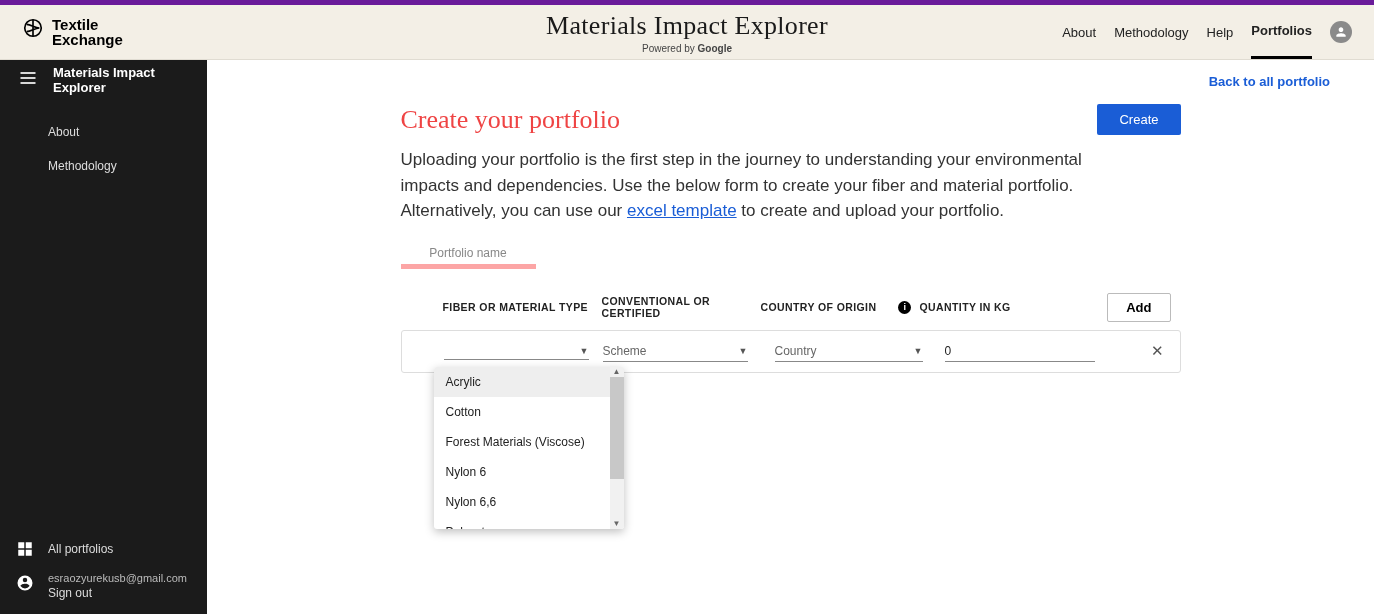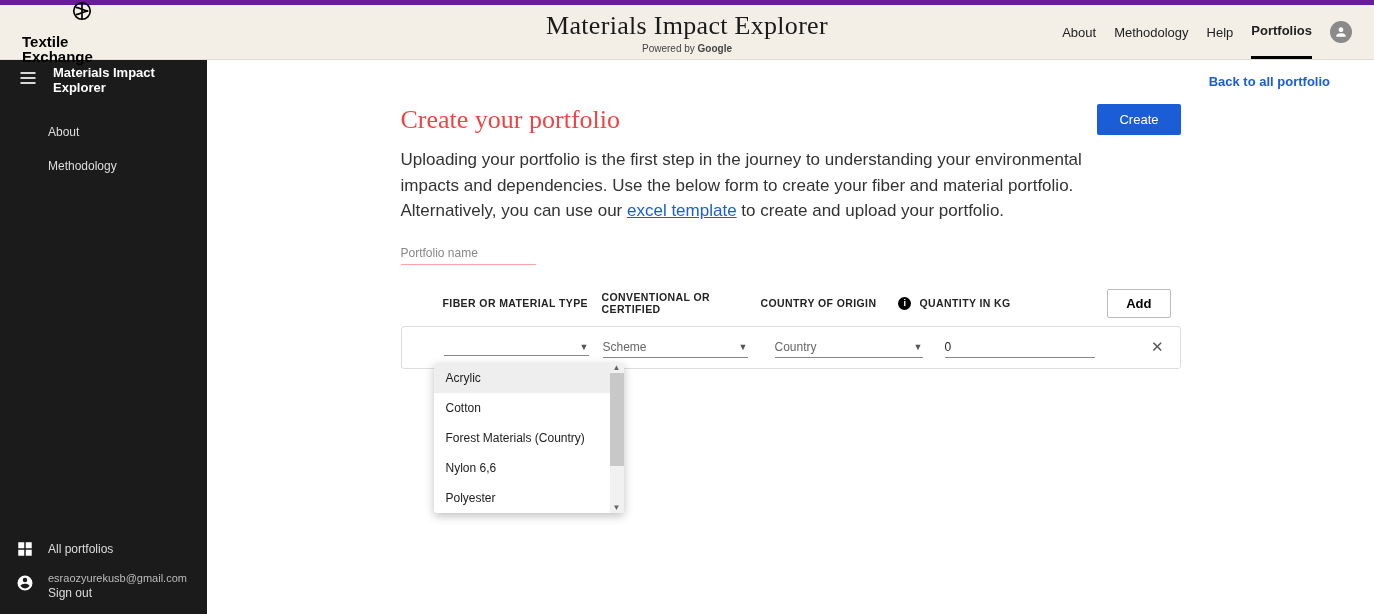--- a/index.html
+++ b/index.html
@@ -1,21 +1,21 @@
 <!DOCTYPE html>
 <html><head>
 <meta charset="utf-8">
 <style>
   * { margin: 0; padding: 0; box-sizing: border-box; }
   html, body { width: 1374px; height: 614px; font-family: Arial, Helvetica, sans-serif; background: #f3efe6; overflow: hidden; }
 
   .purple-bar { height: 5px; background: #6a1b9a; width: 100%; }
 
   .top-bar { height: 55px; background: #f3efe6; display: flex; align-items: center; padding: 0 22px; position: relative; border-bottom: 1px solid #e0dcd2; }
-  .logo-wrap { display: flex; align-items: flex-end; gap: 8px; flex-direction: column; }
+  .logo-wrap { display: flex; align-items: flex-start; gap: 8px; }
   .logo-icon svg { width: 22px; height: 22px; }
   .logo-text { font-weight: 600; font-size: 15px; line-height: 1; color: #000; }
   .center-title { position: absolute; left: 50%; transform: translateX(-50%); text-align: center; }
   .center-title .main { font-family: Georgia, 'Times New Roman', serif; font-size: 26px; color: #1a1a1a; letter-spacing: 0.3px; }
   .center-title .sub { font-size: 10px; color: #444; margin-top: 2px; }
   .center-title .sub b { font-weight: 700; }
   .nav-right { margin-left: auto; display: flex; align-items: center; gap: 18px; }
   .nav-link { font-size: 13px; color: #222; cursor: pointer; padding: 18px 0; }
   .nav-link.active { border-bottom: 3px solid #000; font-weight: 600; }
   .avatar-circle { width: 22px; height: 22px; border-radius: 50%; background: #8a8a8a; display: flex; align-items: center; justify-content: center; }
@@ -40,21 +40,21 @@
 
   .main-area { flex: 1; background: #fff; position: relative; }
   .back-link { position: absolute; top: 14px; right: 44px; font-size: 13px; font-weight: 600; color: #1a5dd6; cursor: pointer; }
 
   .content { width: 780px; margin: 44px auto 0 auto; position: relative; }
   .heading-row { display: flex; align-items: center; justify-content: space-between; margin-bottom: 12px; }
   .heading { font-family: Georgia, 'Times New Roman', serif; font-size: 26px; color: #ef4444; }
   .create-btn { background: #1a5dd6; color: #fff; border: none; padding: 8px 22px; font-size: 13px; border-radius: 2px; cursor: pointer; }
   .desc { font-size: 17px; color: #333; line-height: 1.5; margin-bottom: 18px; max-width: 700px; }
   .desc a { color: #1a5dd6; text-decoration: underline; }
-  .portfolio-name { width: 135px; border: none; border-bottom: 1px solid #fca5a5; font-size: 12px; padding: 4px 0; background: transparent; outline: none; margin-bottom: 24px; }
+  .portfolio-name { width: 135px; border: none; border-bottom: 5px solid #fca5a5; font-size: 12px; padding: 4px 0; background: transparent; outline: none; margin-bottom: 24px; text-align: center; }
   .portfolio-name::placeholder { color: #888; }
 
   .table-header { display: flex; align-items: center; padding: 0 10px 8px 42px; }
   .th { font-size: 10.5px; font-weight: 700; color: #222; letter-spacing: 0.4px; }
   .col-fiber { width: 159px; }
   .col-cert { width: 159px; }
   .col-origin { width: 159px; display: flex; align-items: center; gap: 22px; }
   .col-qty { width: 160px; }
   .info-circle { width: 13px; height: 13px; border-radius: 50%; background: #000; color: #fff; font-size: 9px; display: inline-flex; align-items: center; justify-content: center; font-weight: 700; }
   .add-btn { margin-left: auto; border: 1px solid #bbb; background: #fff; padding: 6px 18px; font-size: 13px; border-radius: 2px; cursor: pointer; font-weight: 600; }
@@ -186,21 +186,22 @@
         </div>
         <input class="qty-input" value="0" style="">
         <div class="close-x">
           <span>✕</span>
         </div>
 
         <div class="dropdown-pop">
           <div class="dd-list" id="dd-list">
               <div class="dd-item hover">Acrylic</div>
               <div class="dd-item">Cotton</div>
-              <div class="dd-item">Forest Materials (Country)</div>
+              <div class="dd-item">Forest Materials (Viscose)</div>
+              <div class="dd-item">Nylon 6</div>
               <div class="dd-item">Nylon 6,6</div>
               <div class="dd-item">Polyester</div>
             </div>
           <div class="dd-scroll">
             <div class="arrow">▲</div>
             <div class="track">
                 <div class="thumb"></div>
               </div>
             <div class="arrow">▼</div>
           </div>

